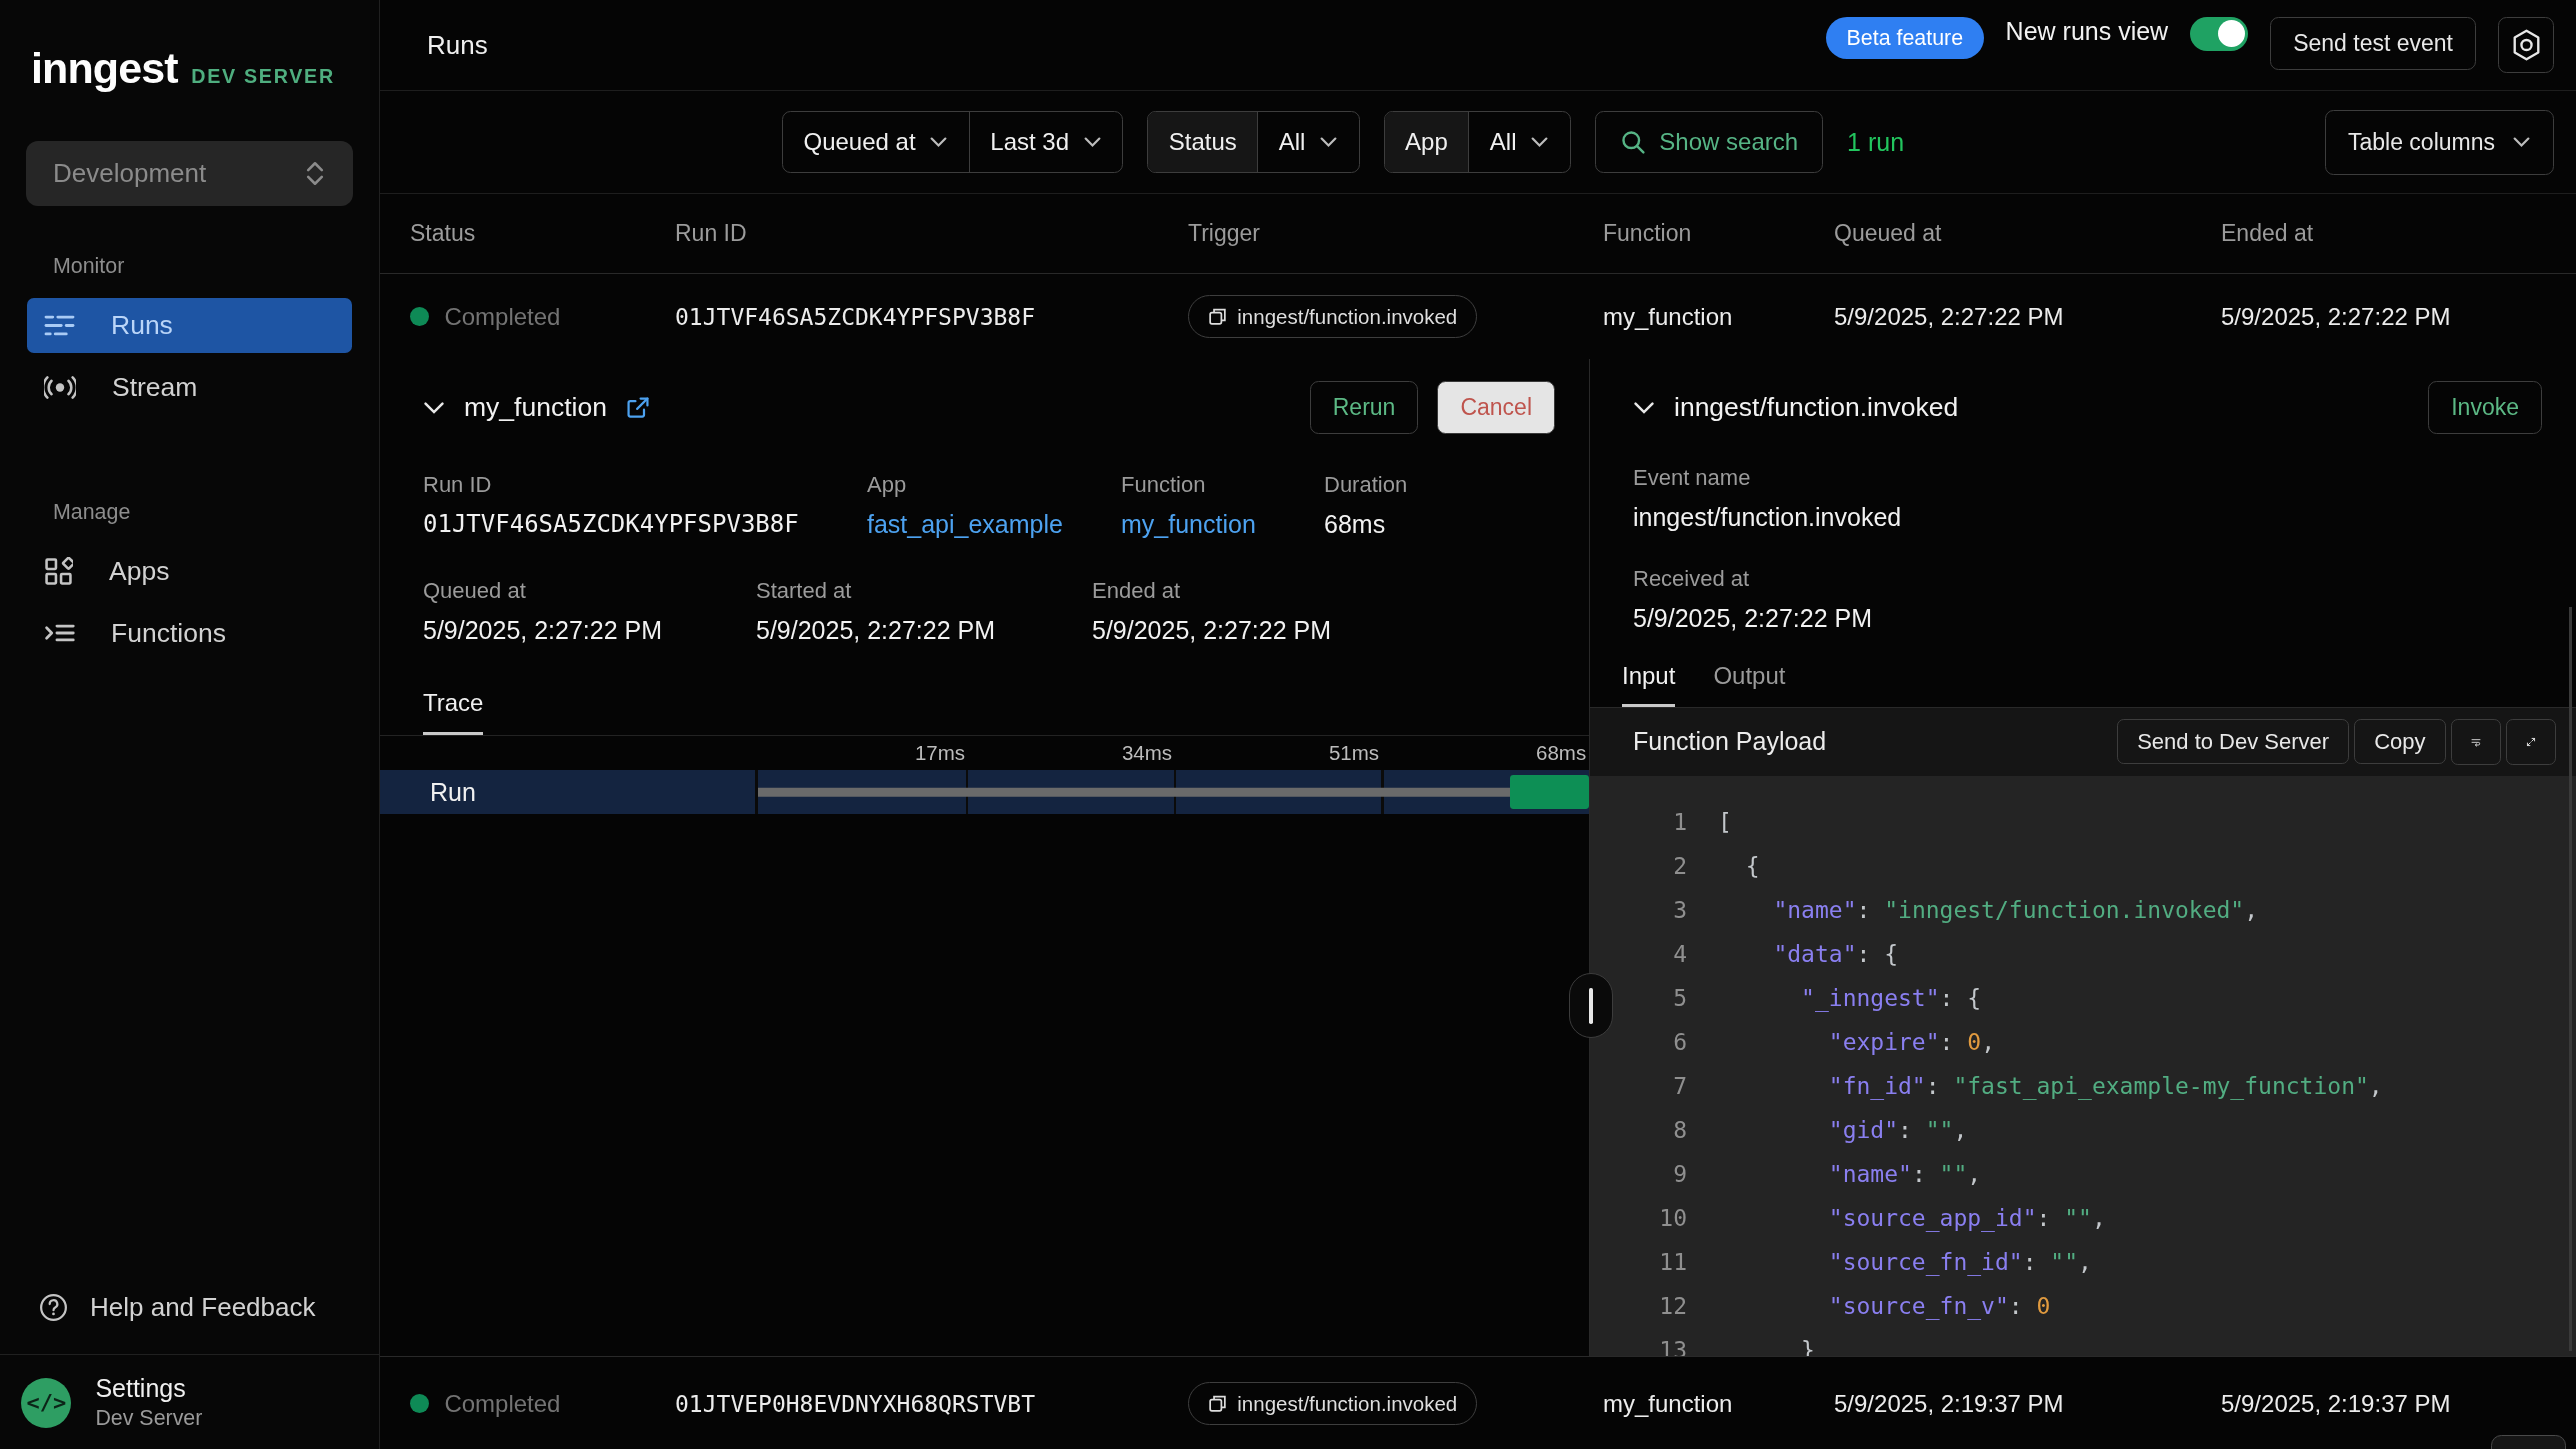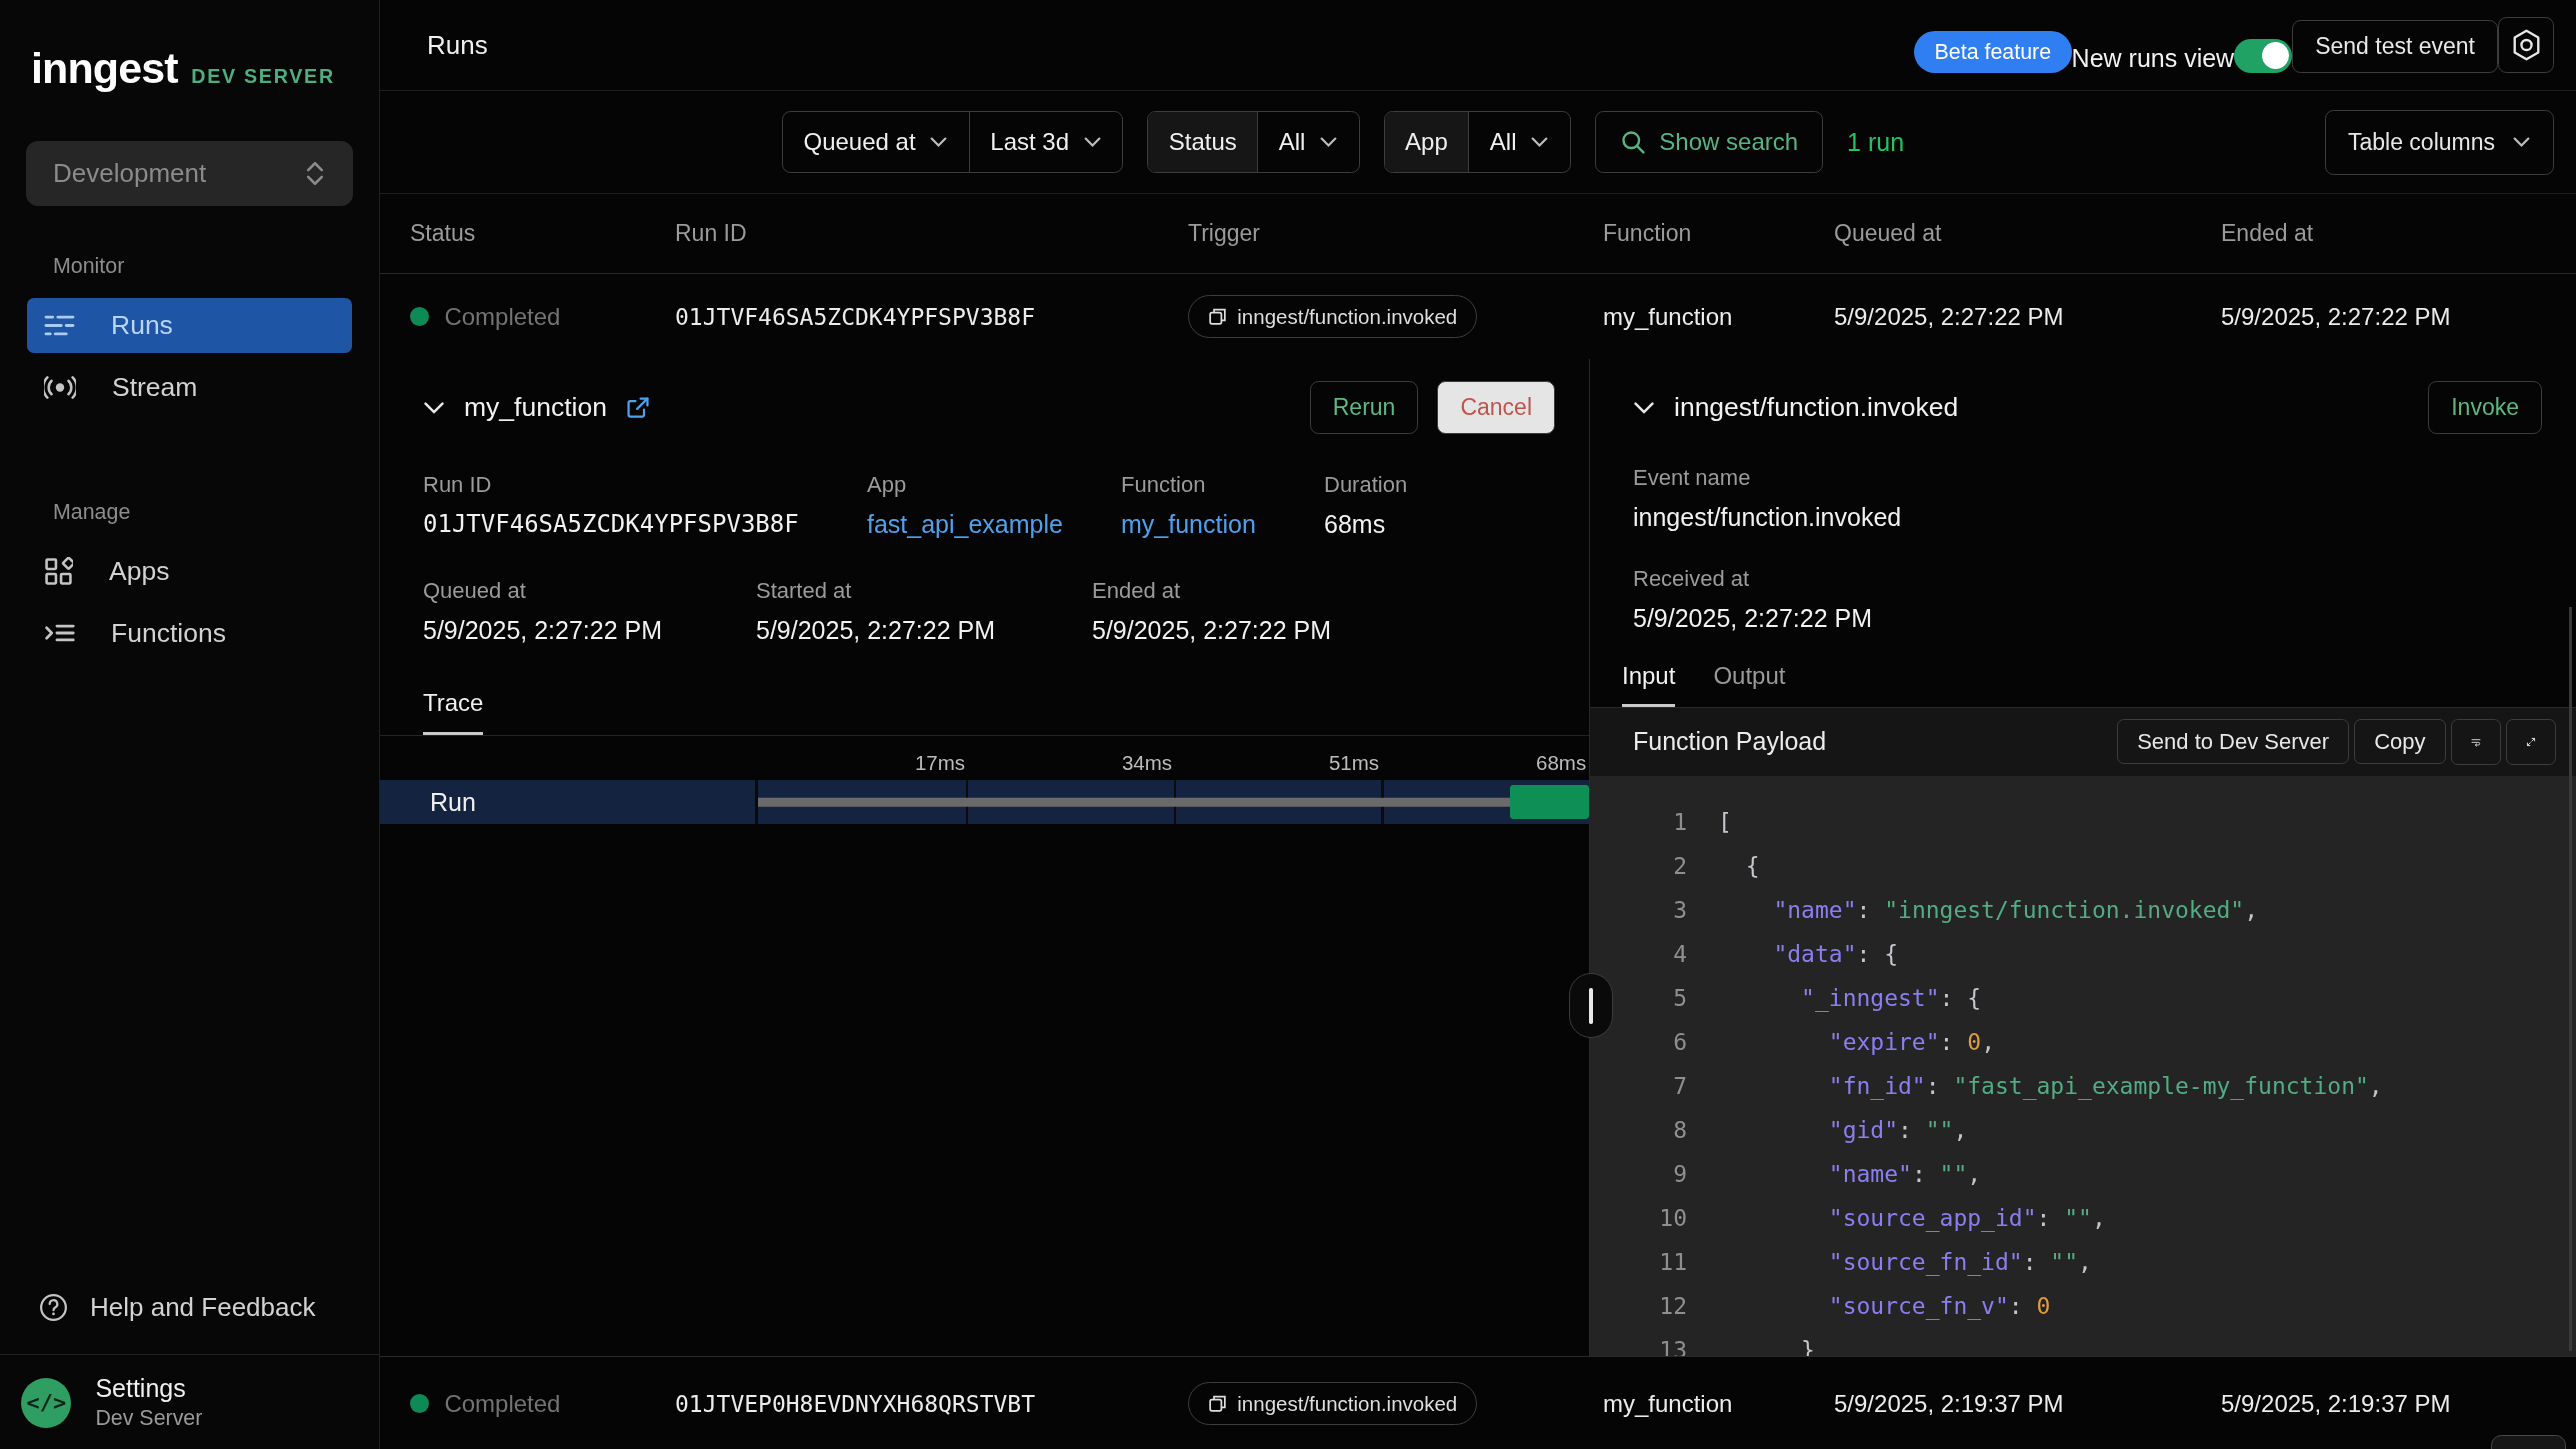--- a/index.html
+++ b/index.html
@@ -33,21 +33,21 @@
     font-weight:bold; font-family:"DejaVu Sans Mono", monospace; }
   .settings-title { font-size:25px; color:#f0f0f0; }
   .settings-sub { font-size:21.4px; color:#9a9a9a; margin-top:3.4px; }
 
   
   .main { flex:1; display:flex; flex-direction:column; position:relative; background:#050505; overflow:hidden; }
 
   .topbar { height:91px; display:flex; align-items:center; justify-content:space-between;
     border-bottom:0.9px solid #1e1e1e; padding:0 22px 0 47px; }
   .topbar-title { font-size:26px; color:#f0f0f0; }
-  .topbar-right { display:flex; align-items:flex-end; }
+  .topbar-right { display:flex; align-items:flex-start; gap:22px; }
   .beta-pill { background:#2f7ff2; color:#fff; font-size:21.4px; padding:8.5px 20.5px;
     border-radius:854px; border:none; font-family:inherit; }
   .toggle-label { font-size:25px; color:#f2f2f2; }
   .toggle { width:58px; height:34px; border-radius:854px; background:#1fa263; position:relative; }
   .toggle-knob { position:absolute; right:3.4px; top:3.4px; width:27px; height:27px;
     border-radius:50%; background:#fff; }
   .btn { background:transparent; border:0.9px solid #3d3d3d; border-radius:8.5px;
     color:#e8e8e8; font-size:23px; font-family:inherit; padding:12px 22px; cursor:pointer; }
   .icon-btn { width:56px; height:56px; display:flex; align-items:center; justify-content:center;
     padding:0; }
@@ -97,21 +97,21 @@
   .field-label { font-size:22px; color:#9b9b9b; }
   .field-value { font-size:25px; color:#f2f2f2; margin-top:12px; }
   .field-value.link { color:#4da2f0; }
   .w520 { width:444px; } .w297 { width:254px; } .w237 { width:203px; }
   .w390 { width:333px; } .w393 { width:336px; }
 
   .trace-tabs { margin-top:44px; border-bottom:0.9px solid #232323; padding-left:43px; }
   .trace-tab { display:inline-block; font-size:24px; color:#f0f0f0; padding-bottom:15.4px;
     border-bottom:3.4px solid #c9c9c9; }
 
-  .timeline { position:relative; margin-top:10px; }
+  .timeline { position:relative; margin-top:0; }
   .tick-row { position:relative; height:34px; }
   .tick-label { position:absolute; transform:translateX(-100%); font-size:20.5px; color:#bcbcbc; top:5.1px; }
   .runbar { position:relative; height:44px; background:#142440; display:flex; }
   .runbar-label { width:378px; min-width:378px; display:flex; align-items:center;
     padding-left:50px; font-size:25px; color:#f0f0f0; border-right:3.4px solid #0a0a0a; }
   .runbar-track { position:relative; flex:1; }
   .track-line { position:absolute; left:0; width:91%; top:50%; transform:translateY(-50%);
     height:8.5px; background:#6a6a6a; }
   .track-span { position:absolute; left:90.5%; right:0; top:5.1px; bottom:5.1px;
     background:#0d8f55; border-radius:3.4px; }

